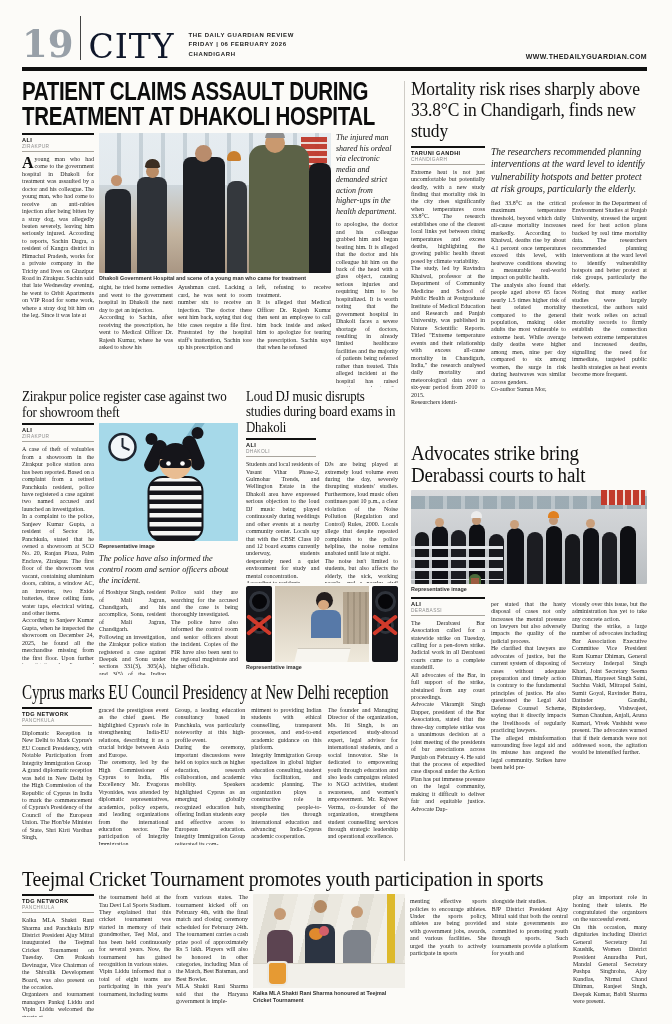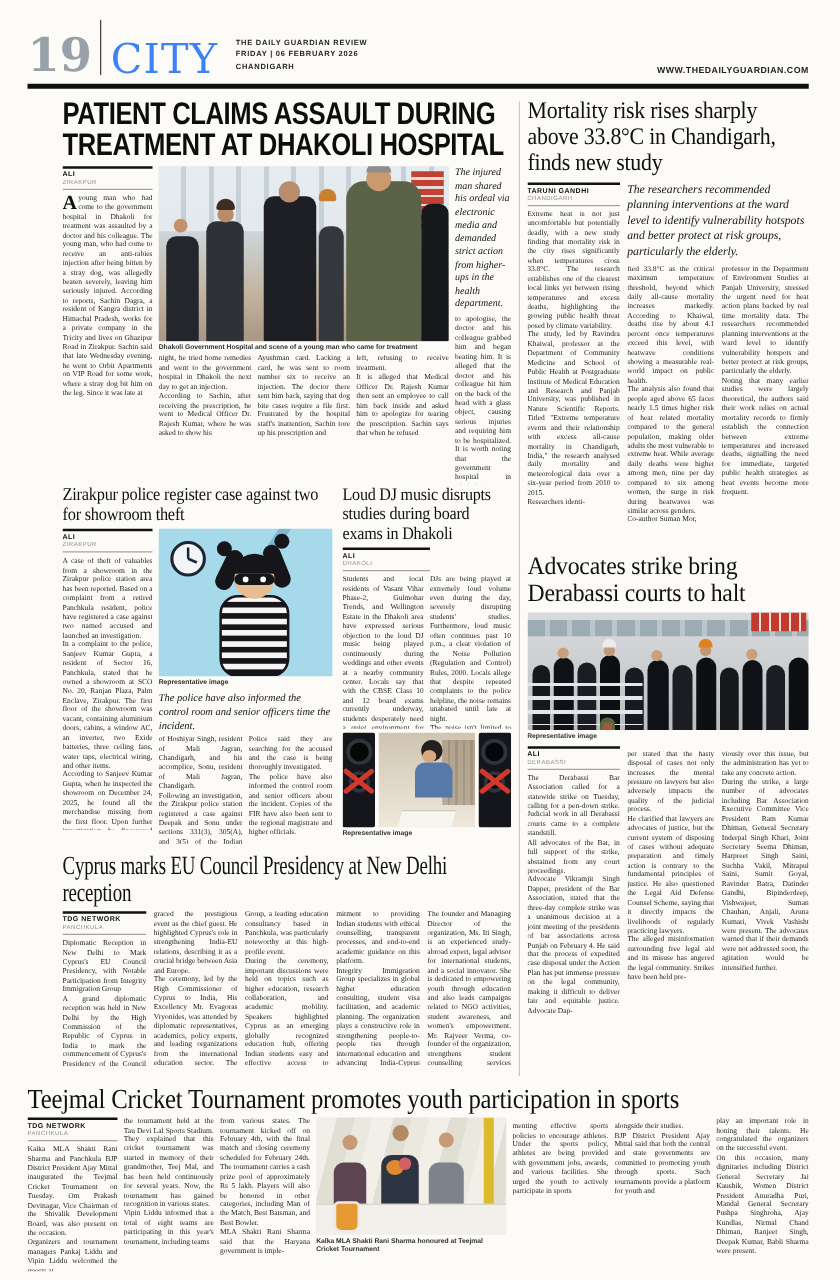--- a/index.html
+++ b/index.html
@@ -2,29 +2,29 @@
 <html><head>
 <meta charset="utf-8">
 <style>
   html,body{margin:0;padding:0;background:#e9e7e2;}
   .page{position:relative;width:672px;height:1024px;margin:0 auto;background:#fcfbf8;
         font-family:"Liberation Serif",serif;color:#1c1c1c;overflow:hidden;}
   
   .masthead{display:flex;align-items:flex-end;padding:16px 25px 5px 22px;}
   .mh-num{font-family:"DejaVu Serif",serif;font-size:37px;line-height:.8;font-weight:bold;color:#98a0a8;}
   .mh-vrule{width:1px;background:#444;height:44px;margin:0 8px 0 6px;}
-  .mh-section{font-family:"DejaVu Serif",serif;font-size:33px;line-height:.8;letter-spacing:1px;color:#3b82f6;}
+  .mh-section{font-family:"DejaVu Serif",serif;font-size:33px;line-height:.8;letter-spacing:1px;color:#0f172a;}
   .mh-info{margin-left:14px;font-family:"Liberation Sans",sans-serif;font-size:6px;font-weight:bold;
            letter-spacing:.6px;color:#222;line-height:1.55;align-self:center;margin-top:14px;}
   .mh-web{margin-left:auto;font-family:"Liberation Sans",sans-serif;font-size:7px;font-weight:bold;
           letter-spacing:.4px;color:#222;}
   .rule-thick{height:4px;background:#101010;margin:2px 25px 0 22px;}
   
   .main{display:flex;padding:8px 25px 0 22px;}
-  .left-zone{width:376px;margin-left:28px;}
+  .left-zone{width:376px;}
   .vdiv{width:1px;background:#cfccc6;margin:2px 6px 0 6px;}
   .right-zone{width:236px;}
   .row{display:flex;}
   .g5{gap:5px;} .g6{gap:6px;justify-content:center;}
   .mt3{margin-top:3px;} .mt4{margin-top:4px;}
   .art{overflow:hidden;}
   .cond{display:block;transform:scaleX(var(--sx));transform-origin:0 0;width:calc(100%/var(--sx));}
   .headline-sans{font-family:"Liberation Sans",sans-serif;font-weight:700;font-size:25px;line-height:1.0;
                  letter-spacing:-.4px;color:#0d0d0d;}
   .headline-serif{font-weight:400;color:#101010;letter-spacing:-.2px;}
@@ -180,21 +180,21 @@
                   <circle cx="99" cy="10" r="6" fill="#15151a"></circle>
                   <rect x="50" y="54" width="54" height="64" rx="14" fill="url(#stripes)" stroke="#15151a" stroke-width="2"></rect>
                   <circle cx="77" cy="40" r="16" fill="#e9bd92"></circle>
                   <path d="M61 36 a16 16 0 0 1 32 0 z" fill="#15151a"></path>
                   <rect x="61" y="36" width="32" height="9" rx="4.5" fill="#15151a"></rect>
                   <circle cx="70" cy="40.5" r="2.3" fill="#ffffff"></circle>
                   <circle cx="84" cy="40.5" r="2.3" fill="#ffffff"></circle>
                 </svg>
               </div>
               <div class="caption">Representative image</div>
-              <div class="pq mt3" style="font-size:8.4px;">The police have also informed the control room and senior officers time the incident.</div>
+              <div class="pq mt3" style="font-size:8.4px;">The police have also informed the control room and senior officers about the incident.</div>
               <div class="row g5 mt3">
                 <div class="bodycol" style="flex:1;height:86px;">of Hoshiyar Singh, resident of Mali Jagran, Chandigarh, and his accomplice, Sonu, resident of Mali Jagran, Chandigarh.
 Following an investigation, the Zirakpur police station registered a case against Deepak and Sonu under sections 331(3), 305(A), and 3(5) of the Indian Penal Code.</div>
                 <div class="bodycol" style="flex:1;height:86px;">Police said they are searching for the accused and the case is being thoroughly investigated.
 The police have also informed the control room and senior officers about the incident. Copies of the FIR have also been sent to the regional magistrate and higher officials.</div>
               </div>
             </div>
           </div>
         </div>
 

